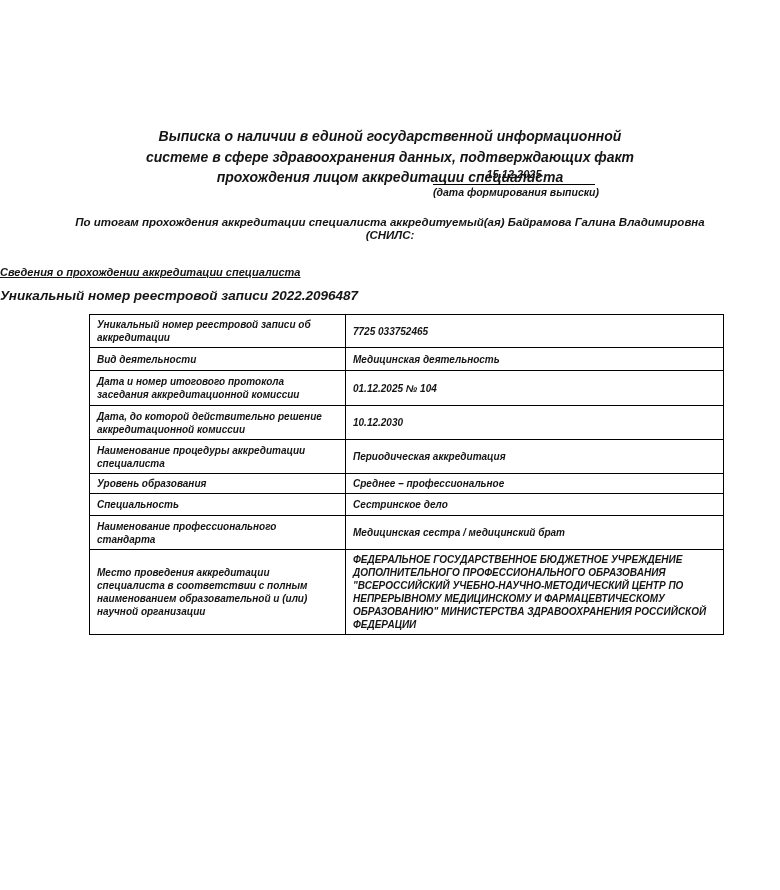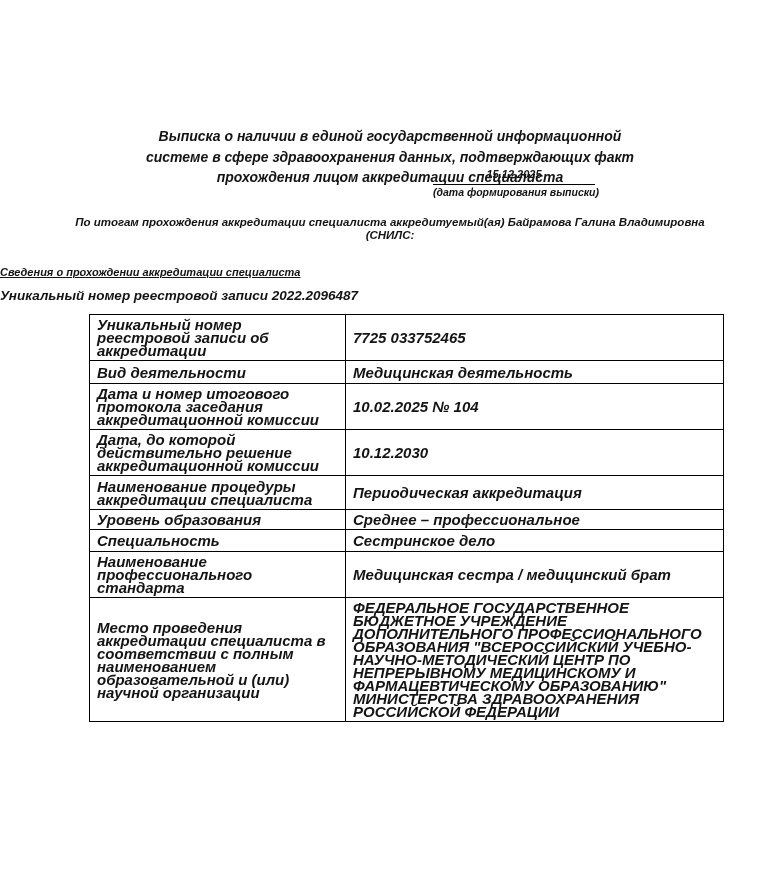--- a/index.html
+++ b/index.html
@@ -71,21 +71,21 @@
     text-align: left;
     font-size: 13.5px;
   }
   table.doc-table {
     position: absolute;
     top: 314px;
     left: 89px;
     width: 602px;
     border-collapse: collapse;
     table-layout: fixed;
-    font-size: 15px;
+    font-size: 10px;
   }
   table.doc-table td {
     border: 1.5px solid #000000;
     vertical-align: middle;
     padding: 3px 8px 3px 7px;
     line-height: 13px;
   }
   td.label-cell { width: 240px; }
   td.value-cell { width: 362px; }
   tr.r1 { height: 30px; }
@@ -128,21 +128,21 @@
       <tr class="r1">
         <td class="label-cell">Уникальный номер реестровой записи об аккредитации</td>
         <td class="value-cell">7725 033752465</td>
       </tr>
       <tr class="r2">
         <td class="label-cell">Вид деятельности</td>
         <td class="value-cell">Медицинская деятельность</td>
       </tr>
       <tr class="r3">
         <td class="label-cell">Дата и номер итогового протокола заседания аккредитационной комиссии</td>
-        <td class="value-cell">10.02.2025 № 104</td>
+        <td class="value-cell">01.12.2025 № 104</td>
       </tr>
       <tr class="r5">
         <td class="label-cell">Дата, до которой действительно решение аккредитационной комиссии</td>
         <td class="value-cell">10.12.2030</td>
       </tr>
       <tr class="r6">
         <td class="label-cell">Наименование процедуры аккредитации специалиста</td>
         <td class="value-cell">Периодическая аккредитация</td>
       </tr>
       <tr class="r7">

